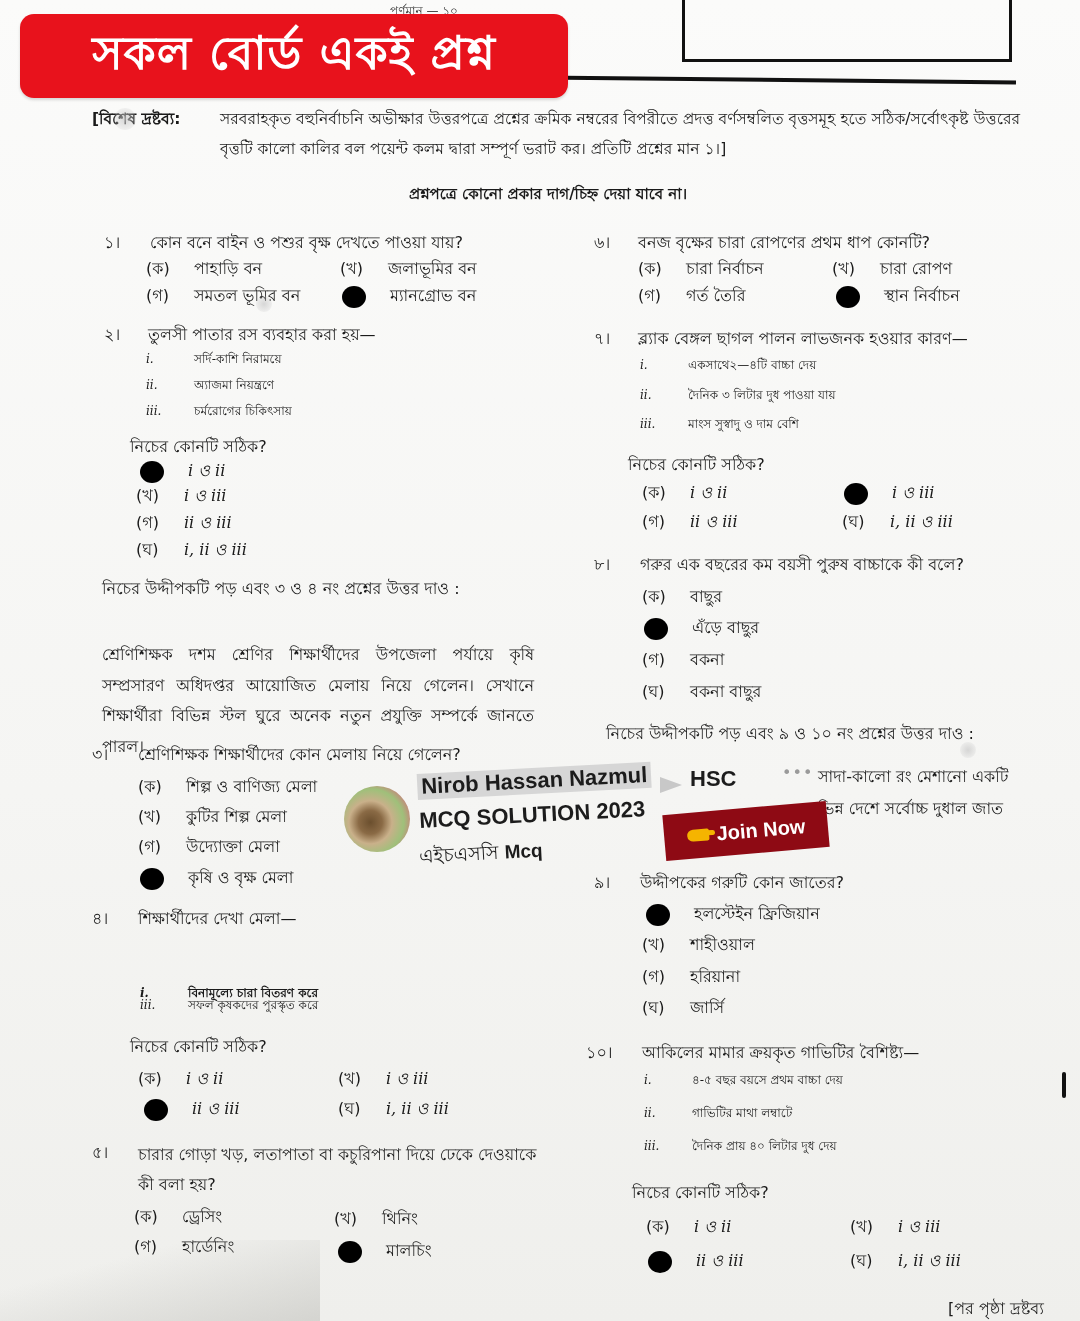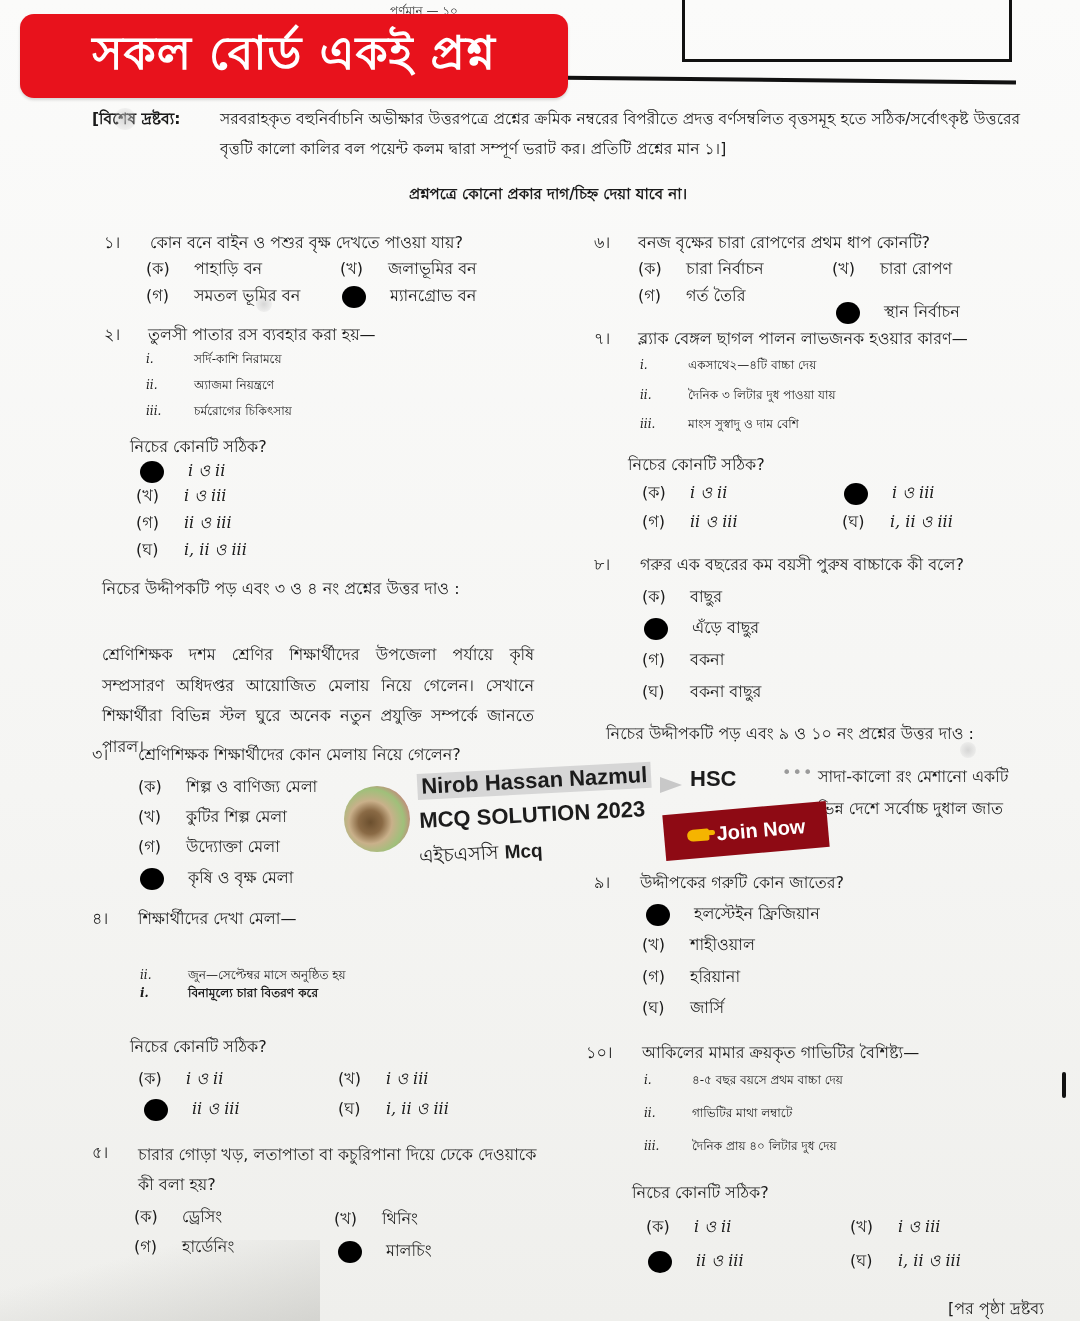--- a/index.html
+++ b/index.html
@@ -175,21 +175,21 @@
   <div class="opt" style="left:138px; top:774px;"><span class="lbl">(ক)</span><span>শিল্প ও বাণিজ্য মেলা</span></div>
   <div class="opt" style="left:138px; top:804px;"><span class="lbl">(খ)</span><span>কুটির শিল্প মেলা</span></div>
   <div class="opt" style="left:138px; top:834px;"><span class="lbl">(গ)</span><span>উদ্যোক্তা মেলা</span></div>
   <div class="opt" style="left:138px; top:865px;"><span class="bubble"></span><span>কৃষি ও বৃক্ষ মেলা</span></div>
 
   <div class="q" style="left:92px; top:906px;">
     <span class="num">৪।</span>
     <span class="stem" style="left:46px;">শিক্ষার্থীদের দেখা মেলা—</span>
   </div>
   <div class="roman" style="left:140px; top:984px;font-weight:bold;"><span class="r">i.</span><span>বিনামূল্যে চারা বিতরণ করে</span></div>
-  <div class="roman" style="left:140px; top:966px;"><span class="r">ii.</span><span>জুন—সেপ্টেম্বর মাসে অনুষ্ঠিত হয়</span></div>
+  <div class="roman" style="left:140px; top:996px;"><span class="r">iii.</span><span>সফল কৃষকদের পুরস্কৃত করে</span></div>
   <div class="sub" style="left:130px; top:1034px;">নিচের কোনটি সঠিক?</div>
   <div class="opt" style="left:138px; top:1066px;"><span class="lbl">(ক)</span><span class="it">i ও ii</span></div>
   <div class="opt" style="left:338px; top:1066px;"><span class="lbl">(খ)</span><span class="it">i ও iii</span></div>
   <div class="opt" style="left:142px; top:1096px;"><span class="bubble"></span><span class="it">ii ও iii</span></div>
   <div class="opt" style="left:338px; top:1096px;"><span class="lbl">(ঘ)</span><span class="it">i, ii ও iii</span></div>
 
   <div class="q" style="left:92px; top:1140px; width:470px;">
     <span class="num">৫।</span>
     <span class="stem wrap" style="left:46px; width:410px;">চারার গোড়া খড়, লতাপাতা বা কচুরিপানা দিয়ে ঢেকে দেওয়াকে কী বলা হয়?</span>
   </div>
@@ -198,21 +198,21 @@
   <div class="opt" style="left:134px; top:1234px;"><span class="lbl">(গ)</span><span>হার্ডেনিং</span></div>
   <div class="opt" style="left:336px; top:1238px;"><span class="bubble"></span><span>মালচিং</span></div>
 
   <div class="q" style="left:594px; top:230px;">
     <span class="num">৬।</span>
     <span class="stem" style="left:44px;">বনজ বৃক্ষের চারা রোপণের প্রথম ধাপ কোনটি?</span>
   </div>
   <div class="opt" style="left:638px; top:256px;"><span class="lbl">(ক)</span><span>চারা নির্বাচন</span></div>
   <div class="opt" style="left:832px; top:256px;"><span class="lbl">(খ)</span><span>চারা রোপণ</span></div>
   <div class="opt" style="left:638px; top:283px;"><span class="lbl">(গ)</span><span>গর্ত তৈরি</span></div>
-  <div class="opt" style="left:834px; top:283px;margin-top:16px;"><span class="bubble"></span><span>স্থান নির্বাচন</span></div>
+  <div class="opt" style="left:834px; top:283px;"><span class="bubble"></span><span>স্থান নির্বাচন</span></div>
 
   <div class="q" style="left:594px; top:326px;">
     <span class="num">৭।</span>
     <span class="stem" style="left:44px;">ব্ল্যাক বেঙ্গল ছাগল পালন লাভজনক হওয়ার কারণ—</span>
   </div>
   <div class="roman" style="left:640px; top:356px;"><span class="r">i.</span><span>একসাথে২—৪টি বাচ্চা দেয়</span></div>
   <div class="roman" style="left:640px; top:386px;"><span class="r">ii.</span><span>দৈনিক ৩ লিটার দুধ পাওয়া যায়</span></div>
   <div class="roman" style="left:640px; top:415px;"><span class="r">iii.</span><span>মাংস সুস্বাদু ও দাম বেশি</span></div>
   <div class="sub" style="left:628px; top:452px;">নিচের কোনটি সঠিক?</div>
   <div class="opt" style="left:642px; top:480px;"><span class="lbl">(ক)</span><span class="it">i ও ii</span></div>

